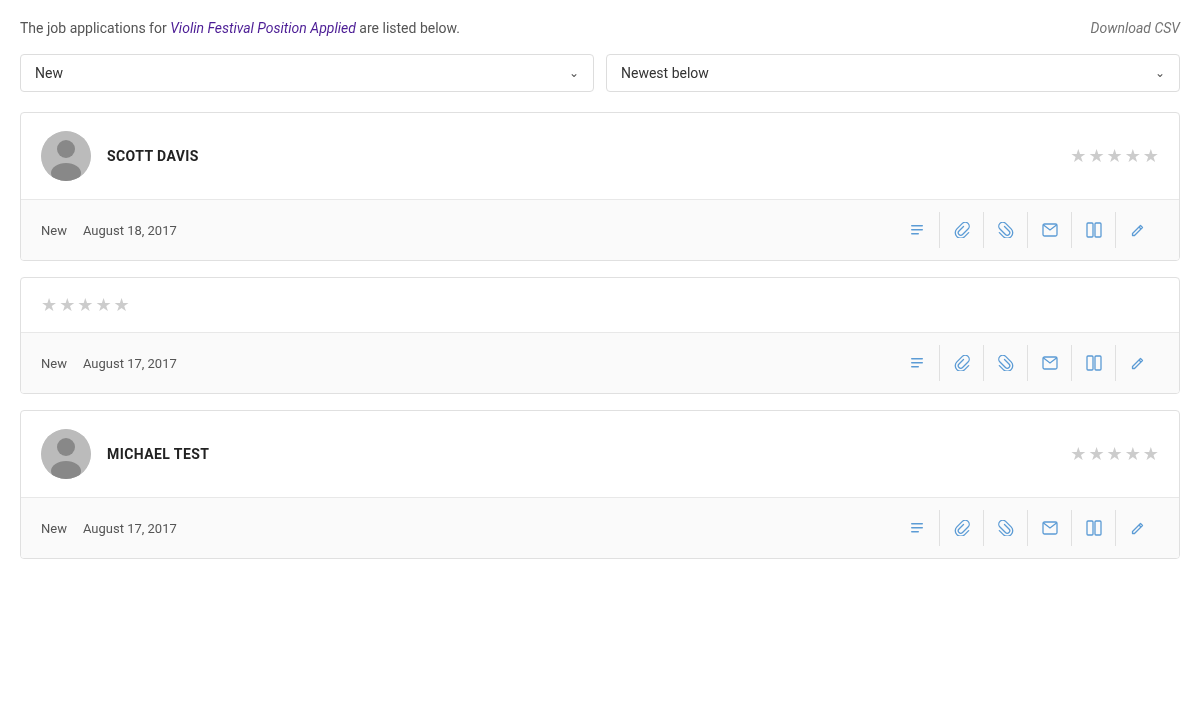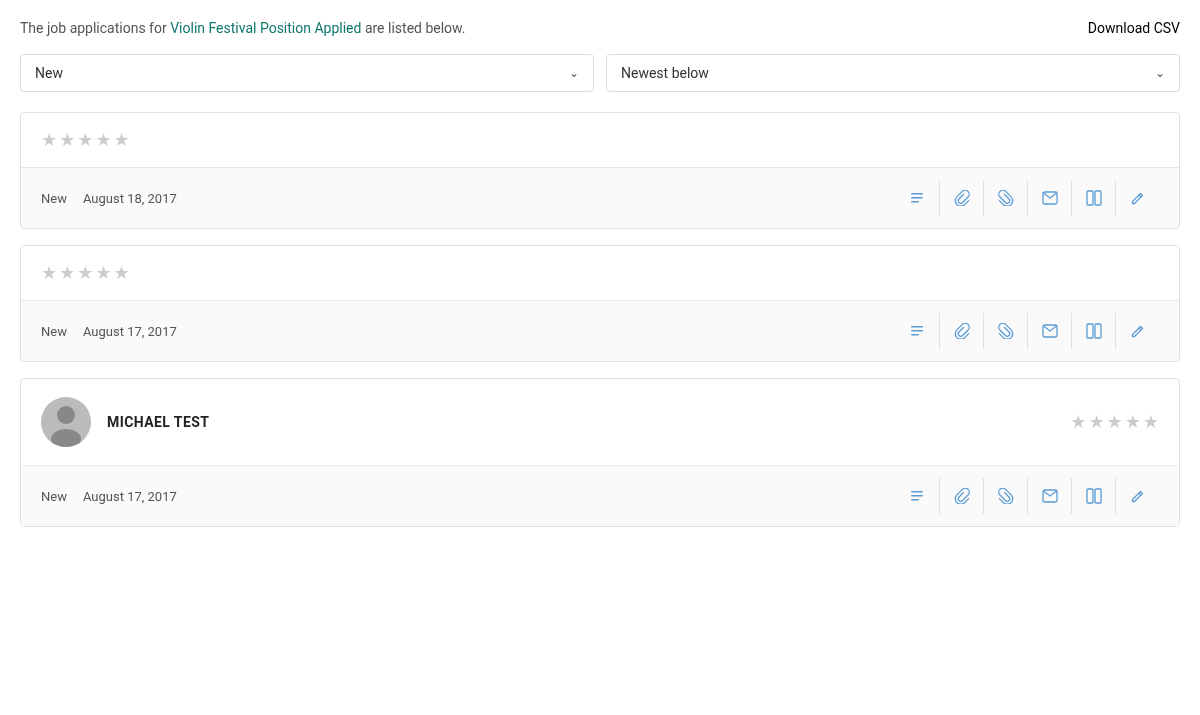--- a/index.html
+++ b/index.html
@@ -14,27 +14,29 @@
       display: flex;
       justify-content: space-between;
       align-items: center;
       margin-bottom: 18px;
     }
     .header-text {
       font-size: 14px;
       color: #555;
     }
     .header-text a {
-      color: #0f766e;
+      color: #4c1d95;
       text-decoration: none;
+      font-style: italic;
     }
     .download-link {
-      color: #000000;
+      color: #737373;
       text-decoration: none;
       font-size: 14px;
+      font-style: italic;
     }
     .filters-row {
       display: flex;
       gap: 12px;
       margin-bottom: 20px;
     }
     .filter-select {
       display: flex;
       align-items: center;
       justify-content: space-between;
@@ -160,20 +162,30 @@
     </div>
     <div class="filter-select">
       <span>Newest below</span>
       <span class="chevron">⌄</span>
     </div>
   </div>
 
   <div id="applicants-list">
   <div class="applicant-card">
       <div class="applicant-top">
+        <div class="applicant-left">
+          <div class="avatar">
+              <svg viewBox="0 0 50 50" xmlns="http://www.w3.org/2000/svg">
+      <circle cx="25" cy="25" r="25" fill="#bbb"></circle>
+      <circle cx="25" cy="18" r="9" fill="#888"></circle>
+      <ellipse cx="25" cy="42" rx="15" ry="10" fill="#888"></ellipse>
+    </svg>
+            </div>
+          <div class="applicant-name">SCOTT DAVIS</div>
+        </div>
         <div class="stars">
             <span class="star">★</span>
             <span class="star">★</span>
             <span class="star">★</span>
             <span class="star">★</span>
             <span class="star">★</span>
           </div>
       </div>
       <div class="applicant-bottom">
         <div class="applicant-meta">

